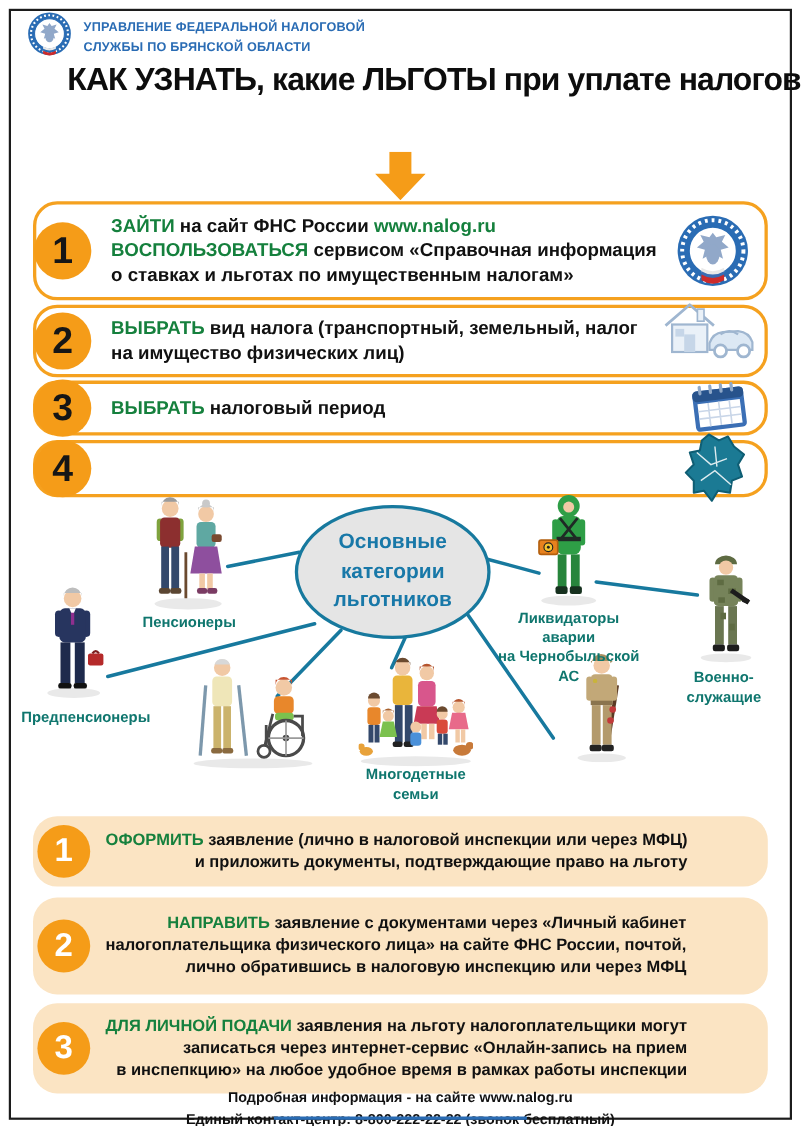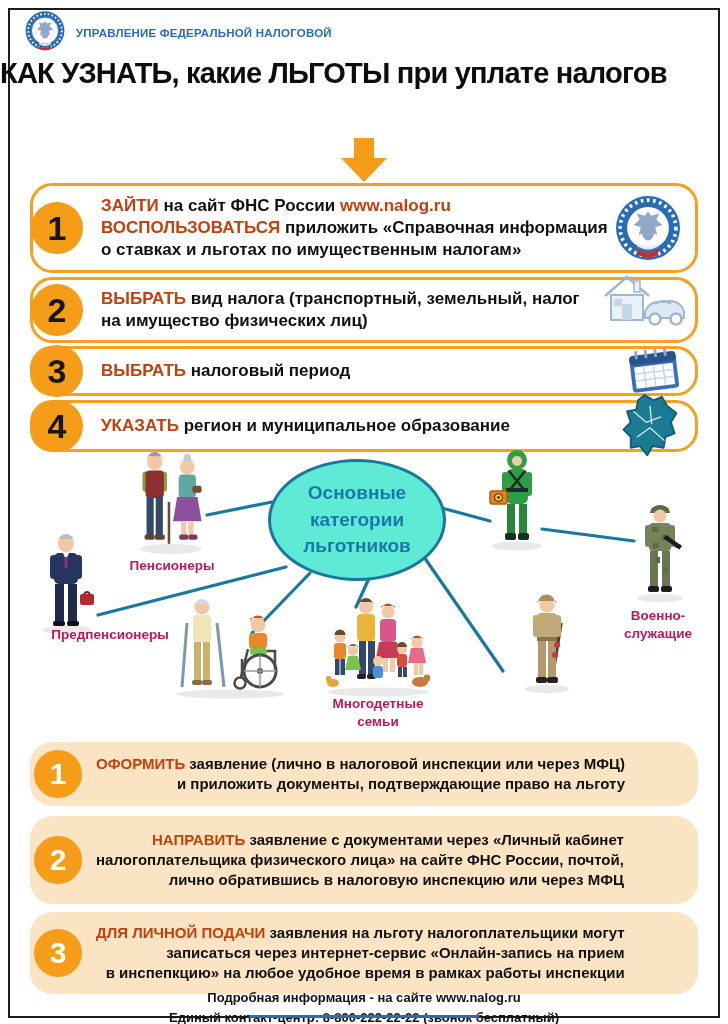--- a/index.html
+++ b/index.html
@@ -5,51 +5,51 @@
   html,body{margin:0;padding:0;background:#fff;}
   .page{position:relative;width:728px;height:1024px;background:#fff;overflow:hidden;
         font-family:"Liberation Sans","DejaVu Sans",sans-serif;color:#111;}
   .frame{position:absolute;left:8px;top:8px;right:8px;bottom:6px;border:2px solid #1c1c1c;pointer-events:none;}
 
   
   .brand{position:absolute;left:24px;top:10px;display:flex;align-items:center;gap:10px;}
   .brand-text{color:#2a6cb4;font-weight:bold;font-size:11.5px;line-height:1.55;letter-spacing:.2px;}
 
   
-  .title{position:absolute;top:56px;left:0;width:100%;margin:0;text-align:left;
+  .title{position:absolute;top:56px;left:0;width:100%;margin:0;text-align:right;
          font-size:29px;font-weight:800;letter-spacing:-.8px;line-height:1.18;color:#0d0d0d;}
 
   .arrow{position:absolute;top:138px;left:50%;transform:translateX(-50%);}
 
   
   .tbox{position:absolute;left:30px;right:30px;background:#fff;border:3px solid #f5a11f;
         border-radius:22px;display:flex;align-items:center;}
   .tnum{position:absolute;left:-2px;top:50%;transform:translateY(-50%);width:52px;height:52px;
         background:#f59c18;border-radius:50%;display:flex;align-items:center;justify-content:center;
         font-size:34px;font-weight:800;color:#161616;z-index:2;}
   .txt{margin:0 0 0 68px;font-size:17px;font-weight:bold;line-height:1.3;white-space:pre-line;max-width:512px;}
-  .kw{color:#c2410c;}
+  .kw{color:#15803d;}
   .s1{top:183px;height:84px;}
   .s2{top:277px;height:60px;}
   .s3{top:346px;height:44px;}
   .s4{top:400px;height:46px;}
   .tbox .icon{position:absolute;line-height:0;}
   .badge{right:14px;top:50%;transform:translateY(-50%);}
   .icon-house{right:6px;top:-16px;}
   .icon-cal{right:10px;top:-8px;}
   .icon-map{right:14px;top:-12px;}
 
   
   .diagram{position:absolute;left:0;top:445px;width:728px;height:300px;}
   .links{position:absolute;left:0;top:0;}
-  .oval{position:absolute;left:268px;top:14px;width:172px;height:116px;background:#5eead4;
+  .oval{position:absolute;left:268px;top:14px;width:172px;height:116px;background:#e5e5e5;
         border:3.5px solid #17799e;border-radius:50%;display:flex;align-items:center;justify-content:center;
         text-align:center;color:#1878a8;font-size:19px;font-weight:800;line-height:1.4;white-space:pre-line;z-index:2;}
   .fig{position:absolute;line-height:0;z-index:1;}
-  .lbl{position:absolute;font-size:13.5px;font-weight:bold;color:#be185d;text-align:center;
+  .lbl{position:absolute;font-size:13.5px;font-weight:bold;color:#0f766e;text-align:center;
        line-height:1.3;white-space:pre-line;z-index:2;}
 
   
   .bbox{position:absolute;left:30px;right:30px;background:#fbe4c3;border-radius:22px;
         display:flex;align-items:center;}
   .bnum{position:absolute;left:4px;top:50%;transform:translateY(-50%);width:48px;height:48px;
         background:#f59c18;border-radius:50%;display:flex;align-items:center;justify-content:center;
         font-size:30px;font-weight:800;color:#fff;}
   .btxt{margin:0 14px 0 66px;font-size:15px;font-weight:bold;line-height:1.32;white-space:pre-line;text-align:right;}
   .b1{top:742px;height:64px;}
@@ -76,36 +76,37 @@
         <circle cx="32" cy="32" r="21" fill="none" stroke="#2a6cb4" stroke-width="1.5"></circle>
         <path d="M32,17 l-3,4 -7,-2 3,6 -6,5 7,2 -2,7 8,-4 8,4 -2,-7 7,-2 -6,-5 3,-6 -7,2 z" fill="#91a8c9"></path>
         <ellipse cx="32" cy="36" rx="6" ry="8" fill="#91a8c9"></ellipse>
         <path d="M23,50 q9,5 18,0 l0,4 q-9,5 -18,0 z" fill="#e8e8e8"></path>
         <path d="M23,53 q9,5 18,0 l0,3 q-9,5 -18,0 z" fill="#2a6cb4"></path>
         <path d="M23,56 q9,5 18,0 l0,4 q-9,5 -18,0 z" fill="#cc2b2b"></path>
       </svg>
     </span>
     <div class="brand-text">
       <div>УПРАВЛЕНИЕ ФЕДЕРАЛЬНОЙ НАЛОГОВОЙ</div>
+      <div>СЛУЖБЫ ПО БРЯНСКОЙ ОБЛАСТИ</div>
     </div>
   </header>
 
   <h1 class="title">
     <div>КАК УЗНАТЬ, какие ЛЬГОТЫ при уплате налогов</div>
   </h1>
 
   <div class="arrow">
     <svg width="46" height="44" viewBox="0 0 46 44">
         <path d="M13,0 h20 v20 h13 L23,44 0,20 h13 z" fill="#f59c18"></path>
       </svg>
   </div>
 
   <section class="tbox s1">
     <span class="tnum">1</span>
-    <p class="txt"><b class="kw">ЗАЙТИ</b> <span>на сайт ФНС России</span> <b class="kw">www.nalog.ru</b><br><b class="kw">ВОСПОЛЬЗОВАТЬСЯ</b> <span>приложить «Справочная информация
+    <p class="txt"><b class="kw">ЗАЙТИ</b> <span>на сайт ФНС России</span> <b class="kw">www.nalog.ru</b><br><b class="kw">ВОСПОЛЬЗОВАТЬСЯ</b> <span>сервисом «Справочная информация
 о ставках и льготах по имущественным налогам»</span></p>
     <span class="icon badge">
       <svg width="66" height="66" viewBox="0 0 64 64">
         <circle cx="32" cy="32" r="31" fill="#2a6cb4"></circle>
         <circle cx="32" cy="32" r="27" fill="none" stroke="#ffffff" stroke-width="3.5" stroke-dasharray="2.5 3.5"></circle>
         <circle cx="32" cy="32" r="21" fill="#fff"></circle>
         <circle cx="32" cy="32" r="21" fill="none" stroke="#2a6cb4" stroke-width="1.5"></circle>
         <path d="M32,16 l-3,4 -8,-2 3,6 -6,5 7,2 -2,8 9,-5 9,5 -2,-8 7,-2 -6,-5 3,-6 -8,2 z" fill="#91a8c9"></path>
         <ellipse cx="32" cy="35" rx="6" ry="9" fill="#91a8c9"></ellipse>
         <path d="M22,47 q10,6 20,0 l0,4 q-10,6 -20,0 z" fill="#e8e8e8"></path>
@@ -148,21 +149,20 @@
           <rect x="24" y="7" width="3" height="9" rx="1.5" fill="#8fa8c8"></rect>
           <rect x="34" y="7" width="3" height="9" rx="1.5" fill="#8fa8c8"></rect>
           <rect x="44" y="7" width="3" height="9" rx="1.5" fill="#8fa8c8"></rect>
         </g>
       </svg>
     </span>
   </section>
 
   <section class="tbox s4">
     <span class="tnum">4</span>
-    <p class="txt"><b class="kw">УКАЗАТЬ</b> <span>регион и муниципальное образование</span></p>
     <span class="icon icon-map">
       <svg width="64" height="70" viewBox="0 0 70 76">
         <path d="M30,4 l10,6 9,-4 6,10 10,8 -6,10 4,12 -10,4 -2,12 -12,-2 -6,10 -8,-10 -10,2 0,-12 -8,-8 8,-8 -4,-12 10,-2 2,-10 z" fill="#1b7a94" stroke="#0e5d73" stroke-width="2" stroke-linejoin="round"></path>
         <path d="M18,22 l14,12 16,-6 M22,50 l14,-10 16,14 M36,16 l2,20" stroke="#ffffff" stroke-width="1.4" fill="none" opacity="0.85"></path>
       </svg>
     </span>
   </section>
 
   <section class="diagram">
     <svg class="links" width="728" height="300">
@@ -219,21 +219,21 @@
         <path d="M23,20 l3,7 3,-7 z" fill="#fff"></path>
         <rect x="24.5" y="24" width="3" height="11" fill="#8e2f8e"></rect>
         <rect x="15" y="51" width="9" height="37" fill="#1e2a4c"></rect>
         <rect x="28" y="51" width="9" height="37" fill="#1e2a4c"></rect>
         <rect x="13" y="88" width="12" height="5" rx="2" fill="#111"></rect>
         <rect x="27" y="88" width="12" height="5" rx="2" fill="#111"></rect>
         <rect x="40" y="61" width="14" height="11" rx="2" fill="#b52a2a"></rect>
         <path d="M44,61 q3,-4 6,0" fill="none" stroke="#7d1d1d" stroke-width="2"></path>
       </svg>
     </span>
-    <div class="lbl" style="left:8px;top:181px;width:140px;padding-left:32px;">Предпенсионеры</div>
+    <div class="lbl" style="left:8px;top:198px;width:140px;">Предпенсионеры</div>
 
     <span class="fig" style="left:172px;top:150px;">
       <svg width="118" height="104" viewBox="0 0 118 104">
         <ellipse cx="58" cy="99" rx="54" ry="4.5" fill="#e9e9e9"></ellipse>
         <line x1="15" y1="28" x2="10" y2="92" stroke="#7d98ac" stroke-width="3"></line>
         <line x1="45" y1="28" x2="52" y2="92" stroke="#7d98ac" stroke-width="3"></line>
         <circle cx="30" cy="12" r="7.5" fill="#f1c9a5"></circle>
         <path d="M23,9 a7.5,7.5 0 0 1 14,0 z" fill="#d8d8d8"></path>
         <rect x="21" y="20" width="18" height="27" rx="4" fill="#efe6b8"></rect>
         <rect x="22" y="47" width="7" height="39" fill="#cbb36c"></rect>
@@ -330,20 +330,23 @@
         <rect x="18" y="41" width="22" height="4" fill="#1f2a25"></rect>
         <rect x="19" y="57" width="8" height="31" fill="#27853c"></rect>
         <rect x="31" y="57" width="8" height="31" fill="#27853c"></rect>
         <rect x="17" y="86" width="11" height="7" rx="2" fill="#16301e"></rect>
         <rect x="30" y="86" width="11" height="7" rx="2" fill="#16301e"></rect>
         <rect x="2" y="44" width="17" height="13" rx="2" fill="#e8821e" stroke="#b35f0e" stroke-width="1.5"></rect>
         <circle cx="10.5" cy="50.5" r="4" fill="#f7c52f" stroke="#222" stroke-width="1"></circle>
         <circle cx="10.5" cy="50.5" r="1.3" fill="#222"></circle>
       </svg>
     </span>
+    <div class="lbl" style="left:447px;top:108px;width:140px;">Ликвидаторы
+аварии
+на Чернобыльской АС</div>
 
     <span class="fig" style="left:632px;top:56px;">
       <svg width="56" height="102" viewBox="0 0 56 102">
         <ellipse cx="28" cy="97" rx="23" ry="4" fill="#e9e9e9"></ellipse>
         <path d="M18,12 a10,8 0 0 1 20,0 z" fill="#5e6b42"></path>
         <circle cx="28" cy="15" r="6.5" fill="#f1c9a5"></circle>
         <rect x="13" y="24" width="6" height="22" rx="3" fill="#76835a"></rect>
         <rect x="37" y="24" width="6" height="22" rx="3" fill="#76835a"></rect>
         <rect x="17" y="22" width="22" height="28" rx="4" fill="#76835a"></rect>
         <rect x="20" y="26" width="6" height="5" fill="#5e6b42"></rect>

